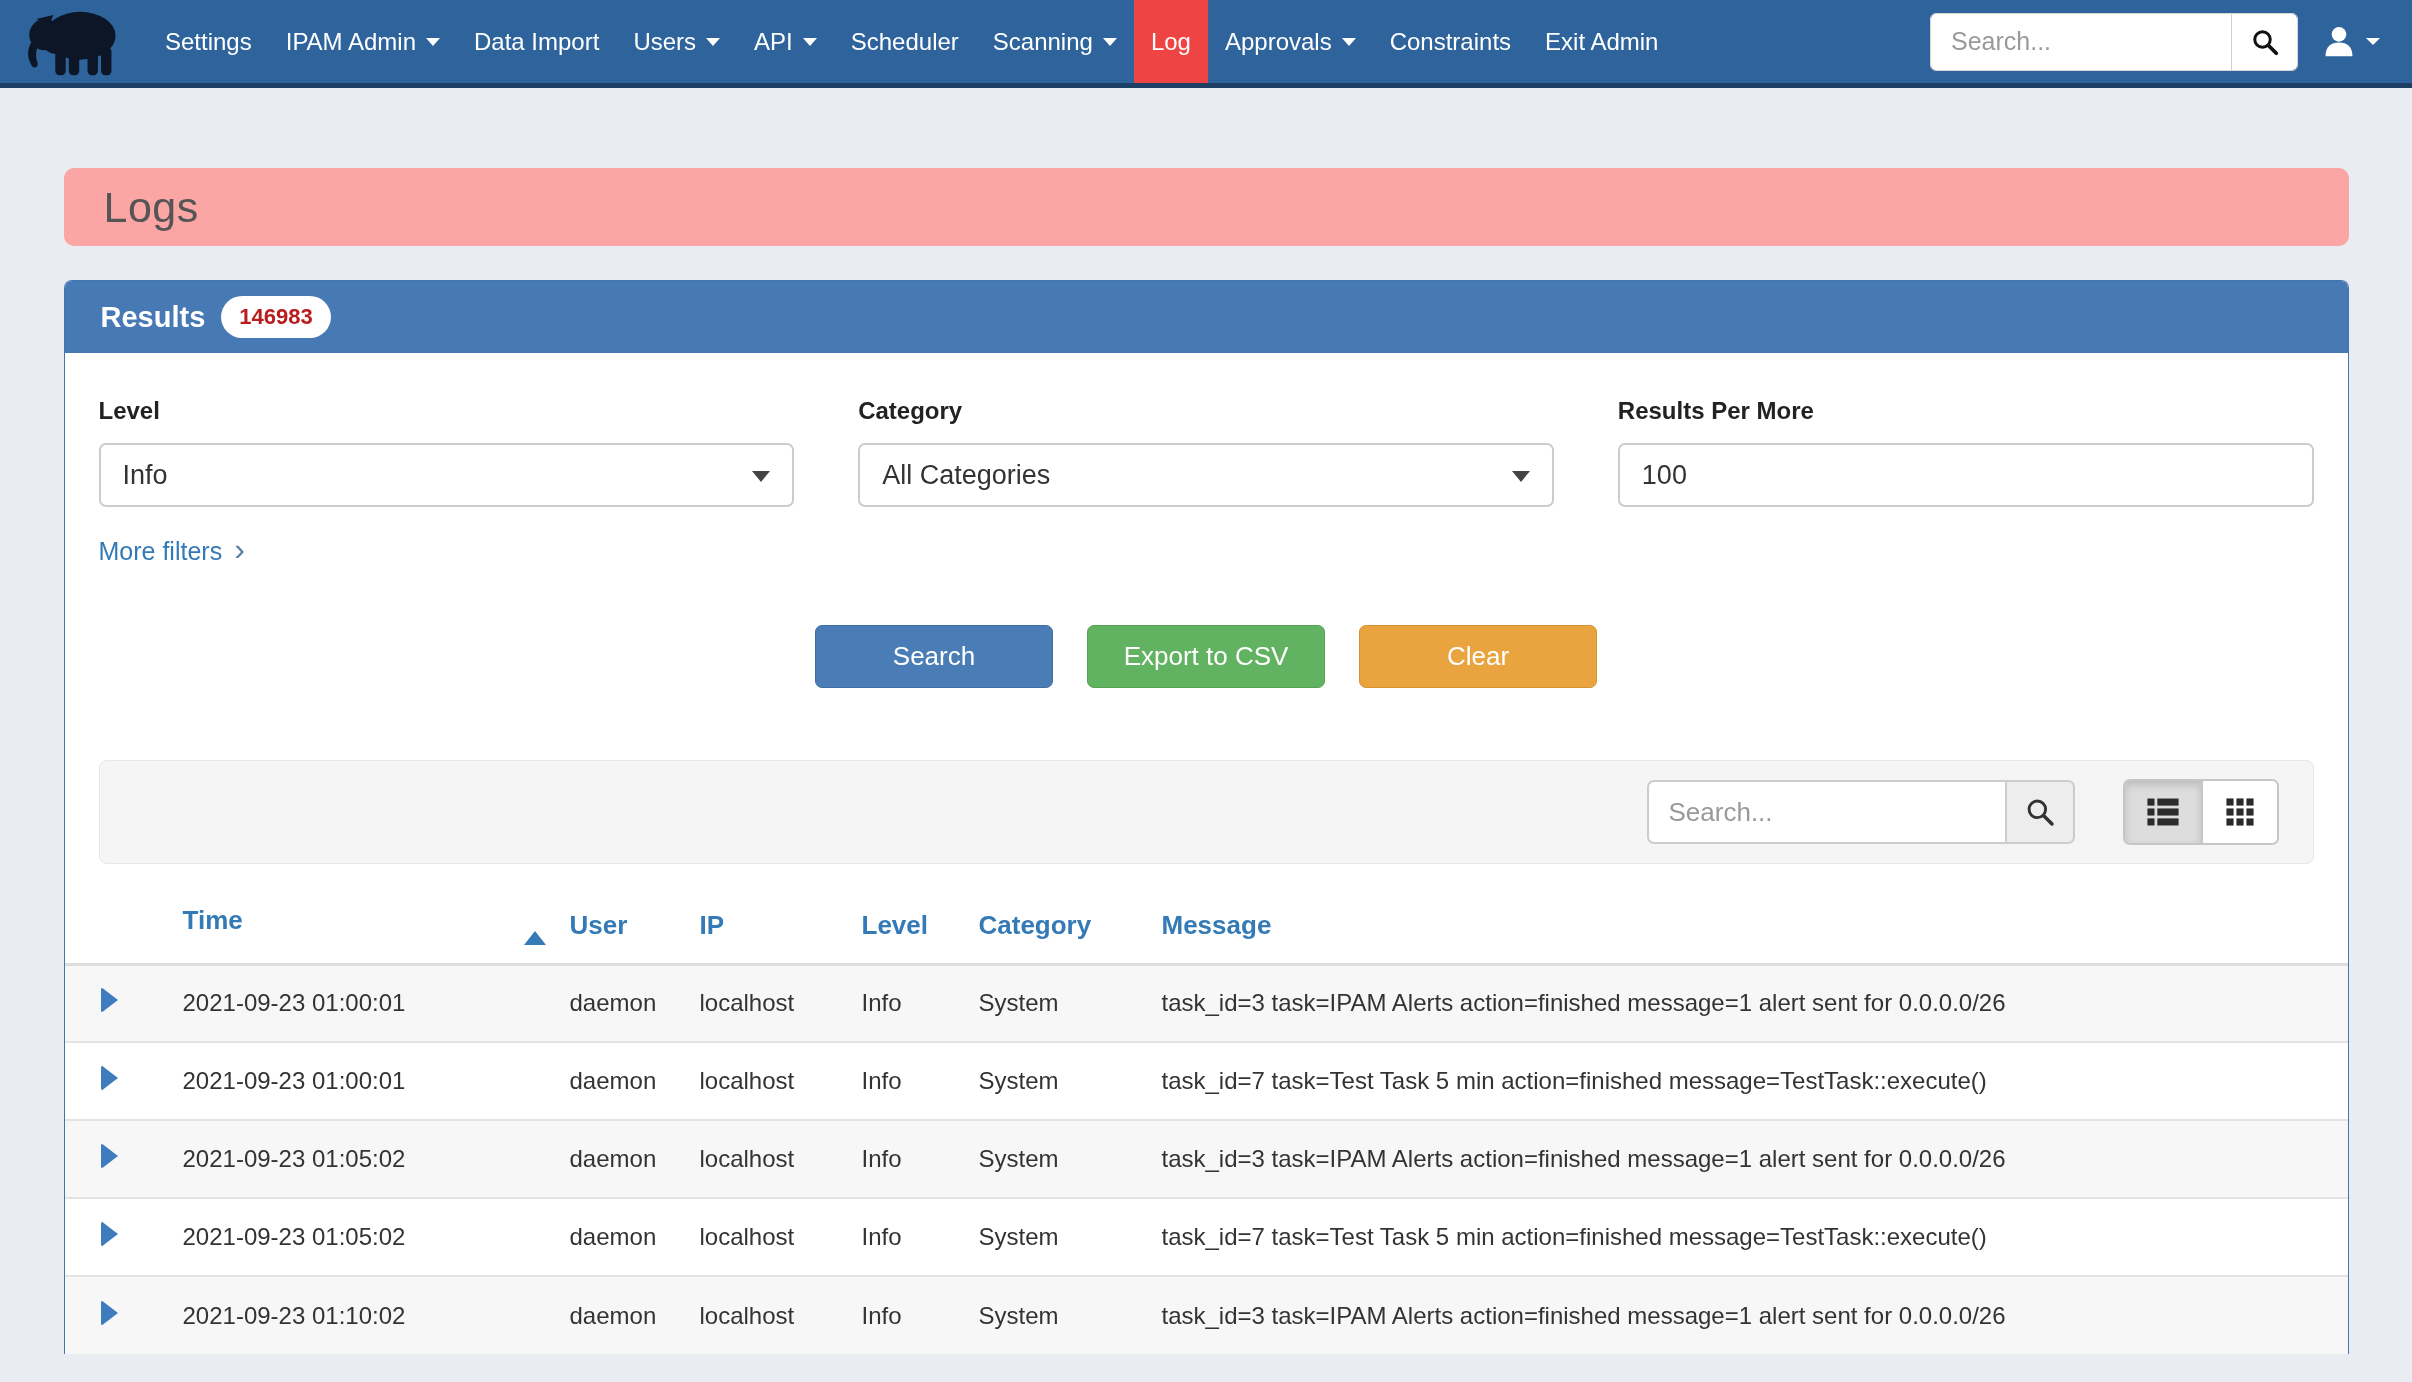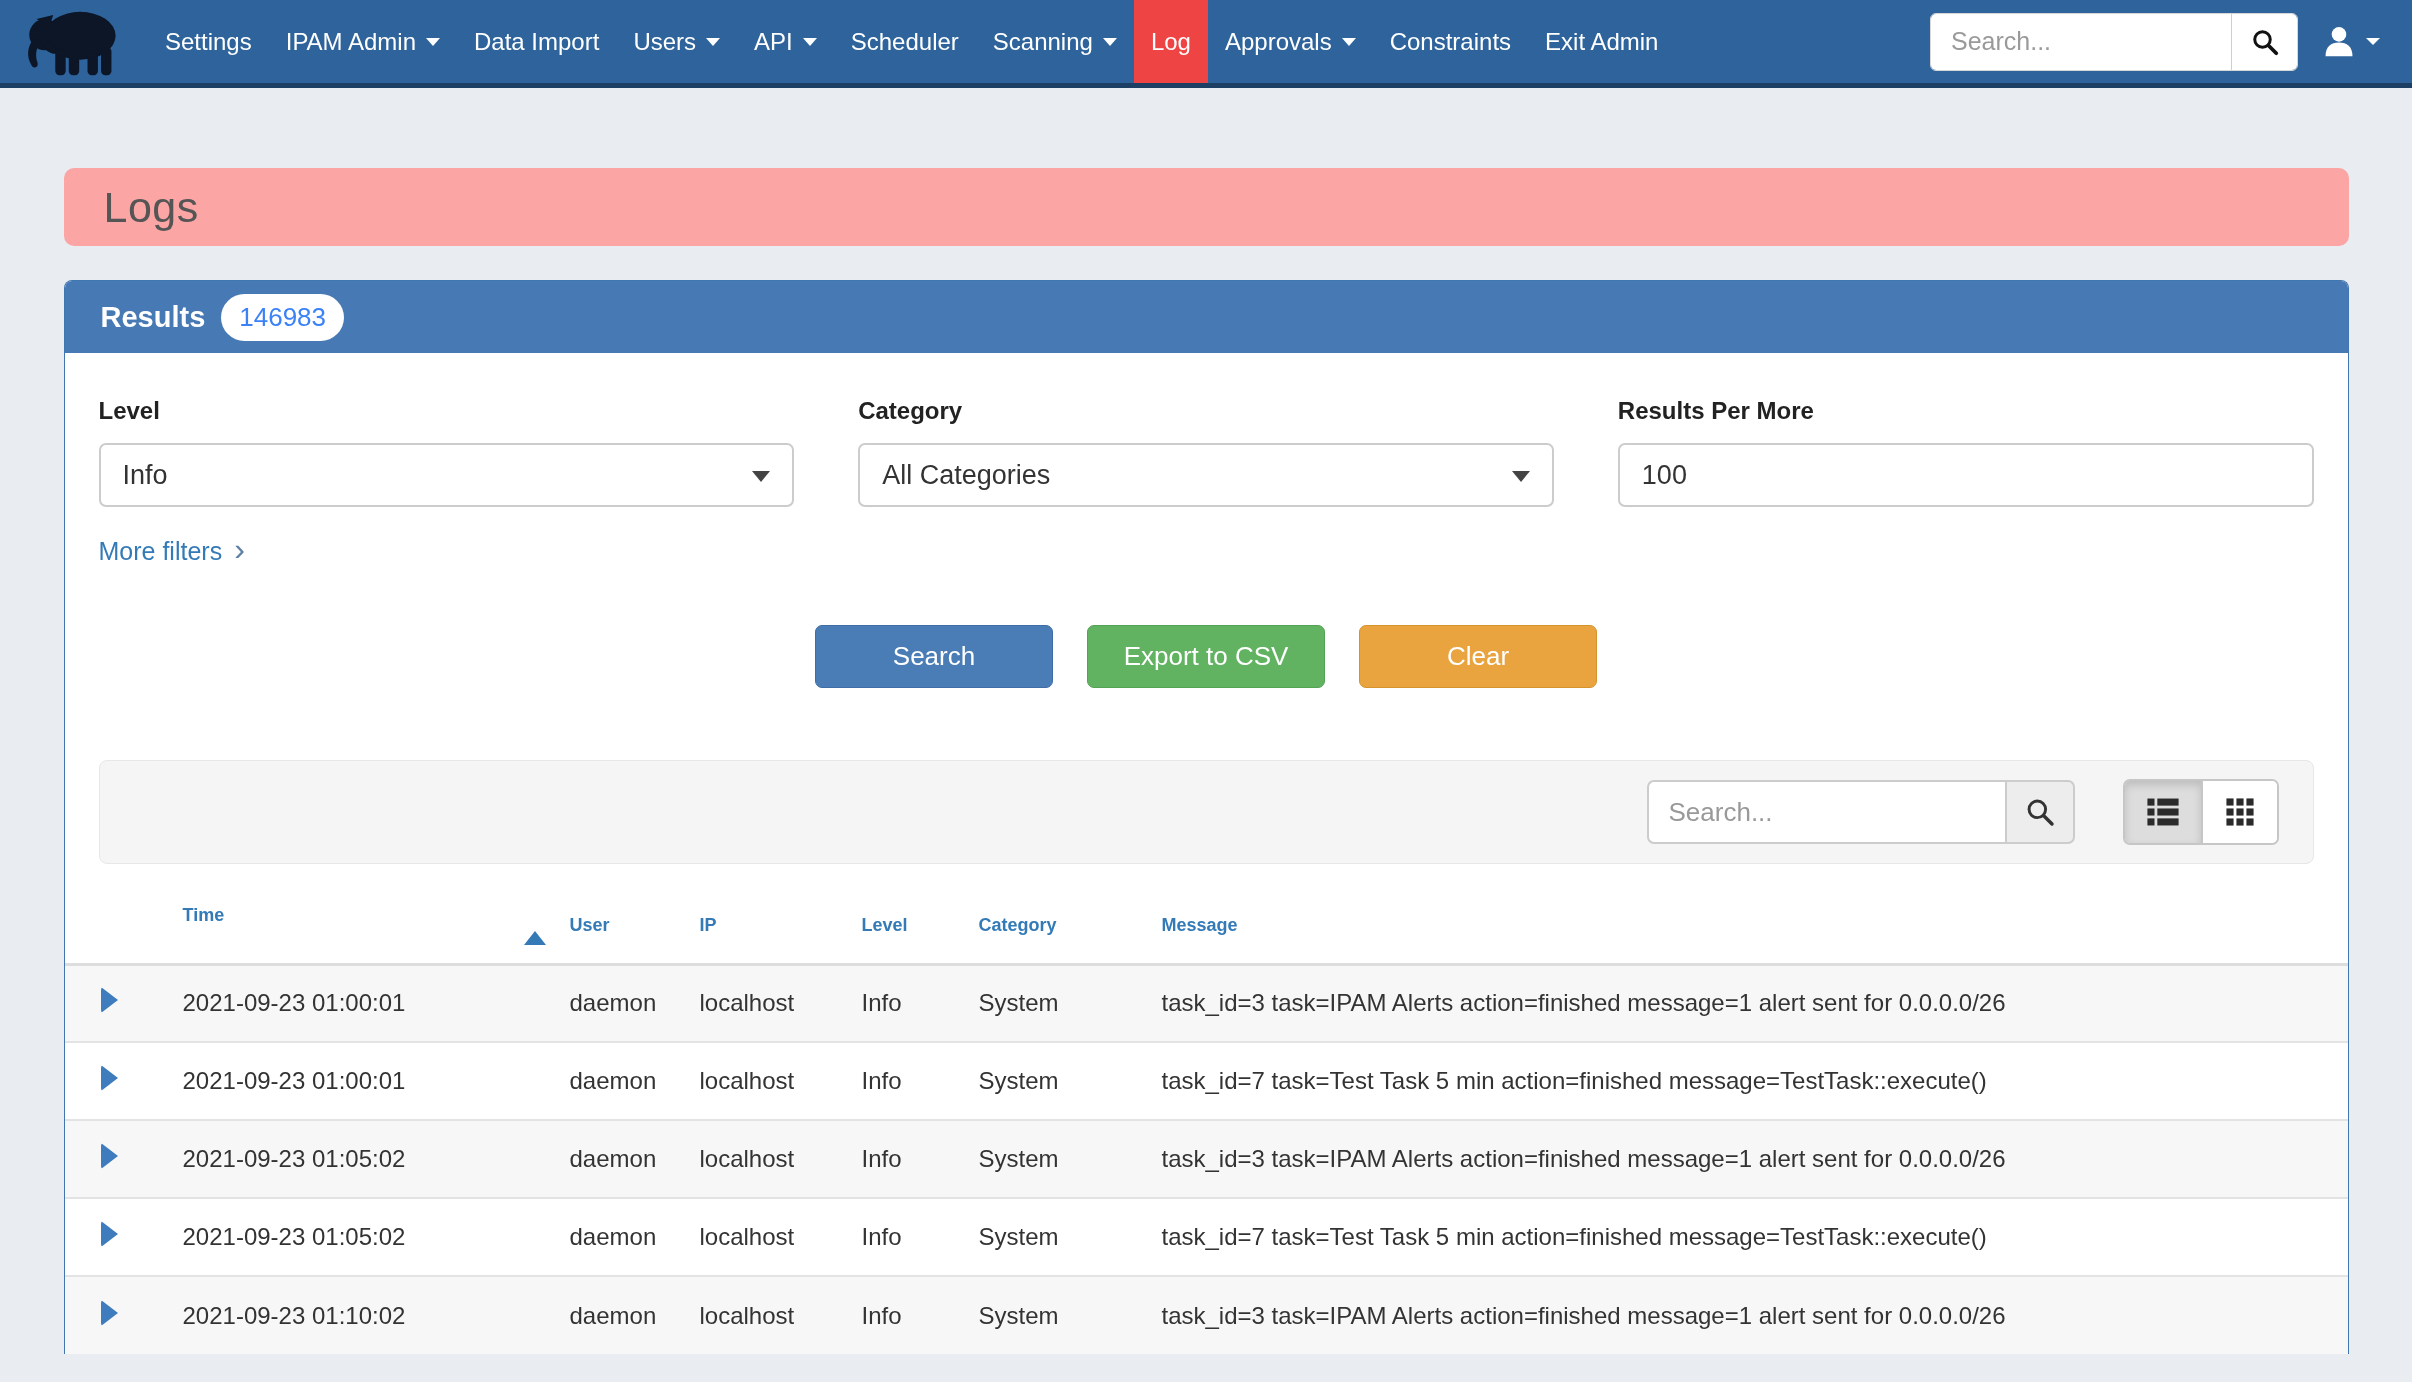--- a/index.html
+++ b/index.html
@@ -56,22 +56,22 @@
   .panel {
     margin-top:34px; background:#fff; border:1px solid #4077b0; border-radius:8px;
     border-bottom:none; border-bottom-left-radius:0; border-bottom-right-radius:0;
   }
   .panel-heading {
     height:72px; background:#4779b4; border-radius:7px 7px 0 0;
     display:flex; align-items:center; padding-left:36px;
   }
   .panel-title { color:#fff; font-size:29px; font-weight:bold;text-align:right; }
   .badge-pill {
-    margin-left:16px; background:#fff; color:#3b82f6; font-weight:normal;
-    font-size:26px; padding:8px 18px; border-radius:99px;
+    margin-left:16px; background:#fff; color:#b91c1c; font-weight:bold;
+    font-size:22px; padding:8px 18px; border-radius:99px;
   }
   .panel-body { padding:42px 0 0 0; }
   .panel-inner { padding:0 34px; }
 
   
   .filters { display:flex; gap:64px; }
   .filter { flex:1; }
   .filter-label { font-size:24px; font-weight:bold; line-height:32px; margin-bottom:16px; color:#222; }
   .control {
     position:relative; height:64px; border:2px solid #ccc; border-radius:7px;
@@ -122,21 +122,21 @@
   .view-btn {
     width:76px; height:62px; background:#fff; border:none; cursor:pointer;
     display:flex; align-items:center; justify-content:center;
   }
   .view-btn.active { background:#ddd; box-shadow:inset 0 4px 8px rgba(0,0,0,0.15); }
   .view-btn + .view-btn { border-left:2px solid #c6c6c6; }
 
   
   table { width:100%; border-collapse:collapse; margin-top:24px; table-layout:fixed; }
   th {
-    color:#337ab7; font-size:18px; text-align:left; font-weight:bold;
+    color:#337ab7; font-size:26px; text-align:left; font-weight:bold;
     height:76px; vertical-align:middle; border-bottom:3px solid #ddd; cursor:pointer;
     position:relative;
     margin-left:36px;
   }
   td { font-size:24px; color:#333; height:78px; vertical-align:middle; border-top:2px solid #e3e3e3; }
   tbody tr:first-child td { border-top:none; }
   tbody tr:nth-child(odd) { background:#f7f7f7; }
   .sort-asc {
     display:inline-block; float:right; margin:26px 24px 0 0;
     border-left:11px solid transparent; border-right:11px solid transparent;

